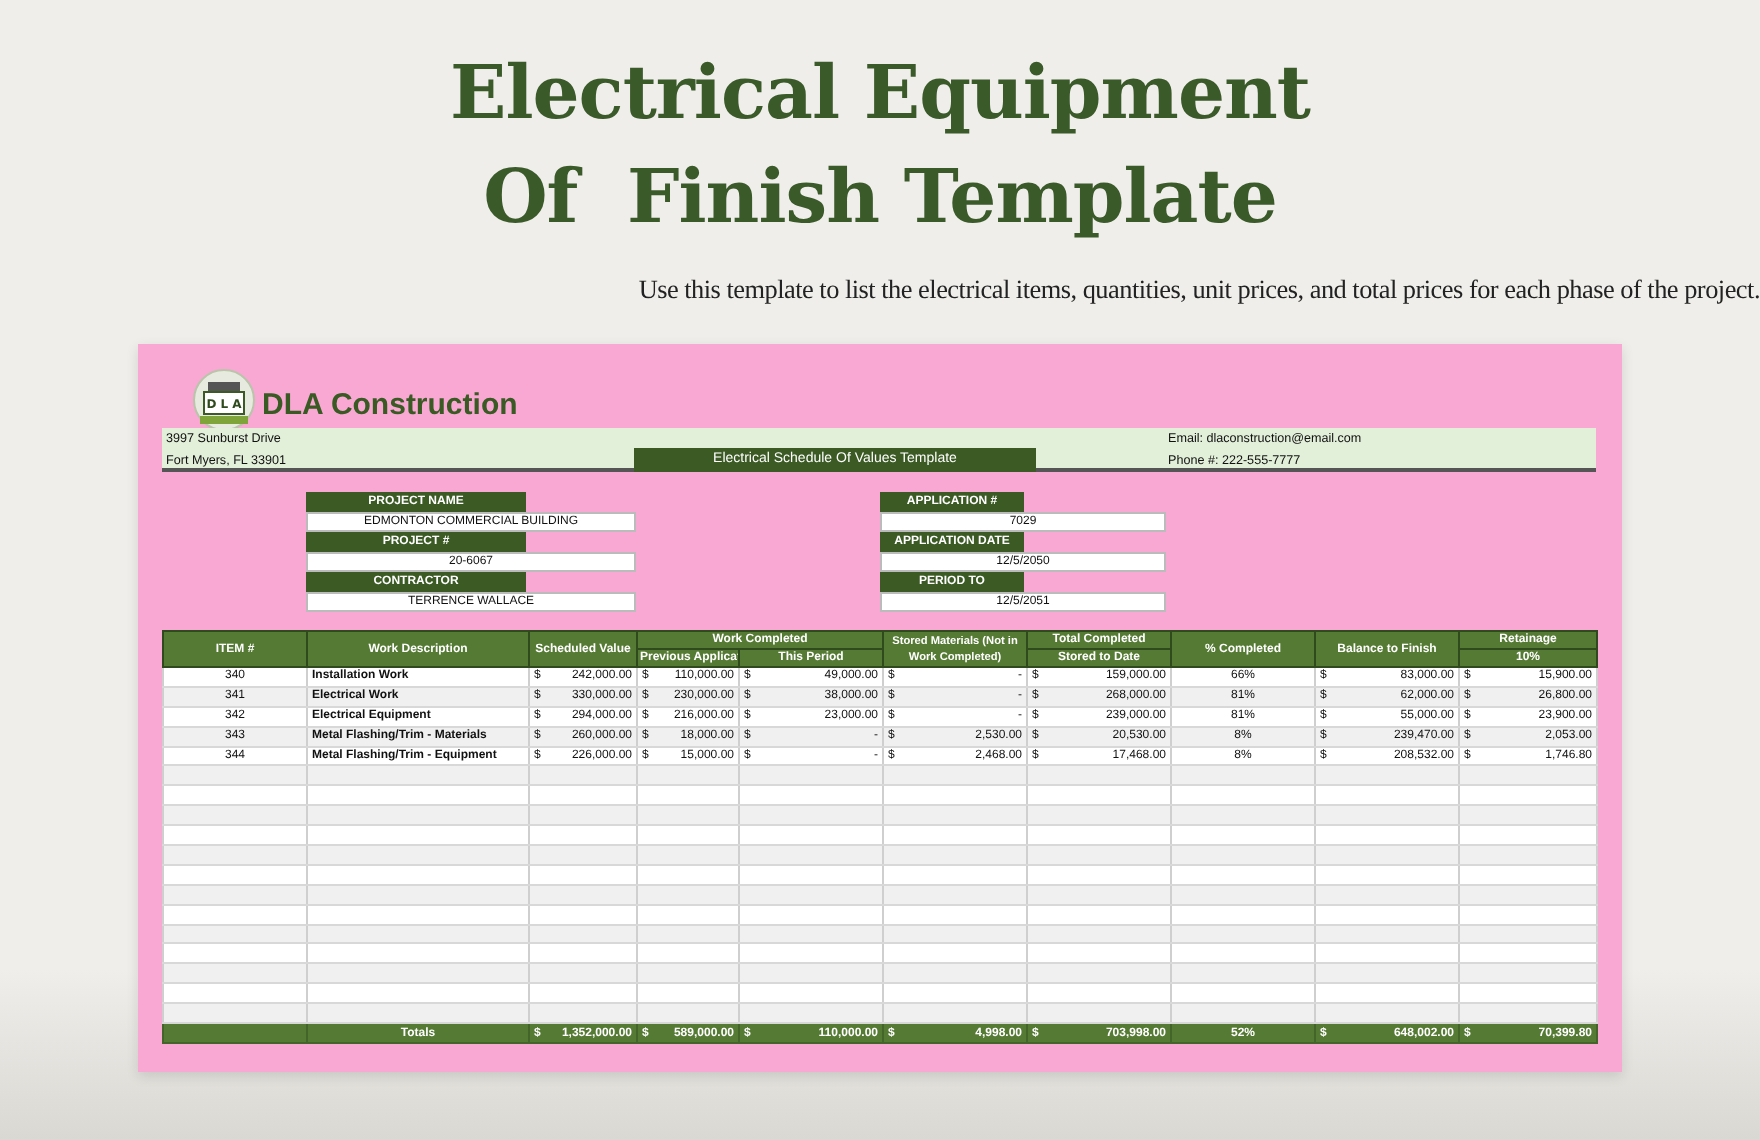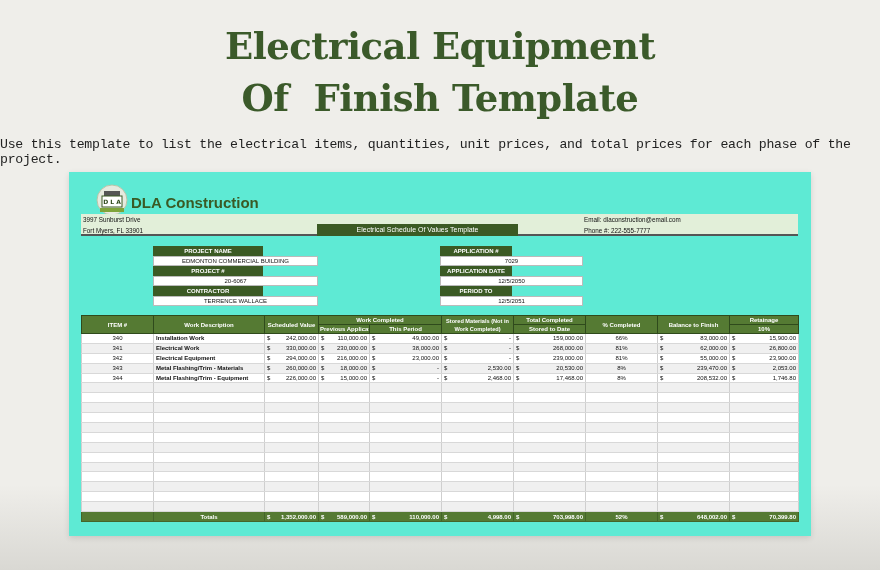--- a/index.html
+++ b/index.html
@@ -8,26 +8,26 @@
     background: linear-gradient(180deg, #efeeea 0%, #efeeea 85%, #d9d8d3 100%);
     font-family: "Liberation Sans", sans-serif;
     position: relative;
   }
   .hero-title {
     position: absolute; left: 0; top: 20px; width: 880px; text-align: center;
     font-family: "DejaVu Serif", serif; font-weight: bold; color: #3b5a2a;
     font-size: 37px; line-height: 52px; letter-spacing: -0.5px;
   }
   .hero-sub {
-    position: absolute; left: 0; top: 137px; width: 880px; text-align: left;
-    font-family: Liberation Mono, monospace; font-size: 13.2px; color: #222; letter-spacing: -0.25px;
+    position: absolute; left: 0; top: 137px; width: 880px; text-align: right;
+    font-family: Liberation Serif, serif; font-size: 13.2px; color: #222; letter-spacing: -0.25px;
   }
   .sheet {
     position: absolute; left: 69px; top: 172px; width: 742px; height: 364px;
-    background: #5eead4; box-shadow: 0 2px 6px rgba(0,0,0,0.12);
+    background: #f9a8d4; box-shadow: 0 2px 6px rgba(0,0,0,0.12);
   }
   .logo { position: absolute; left: 27px; top: 12px; width: 32px; height: 32px; }
   .brand {
     position: absolute; left: 62px; top: 22px; font-weight: bold; font-size: 15px; color: #3a5a24;
   }
   .info-band {
     position: absolute; left: 12px; top: 42px; width: 717px; height: 22px;
     background: #e2efd9; border-bottom: 2px solid #555;
   }
   .info-band .l1, .info-band .l2, .info-band .r1, .info-band .r2 {

